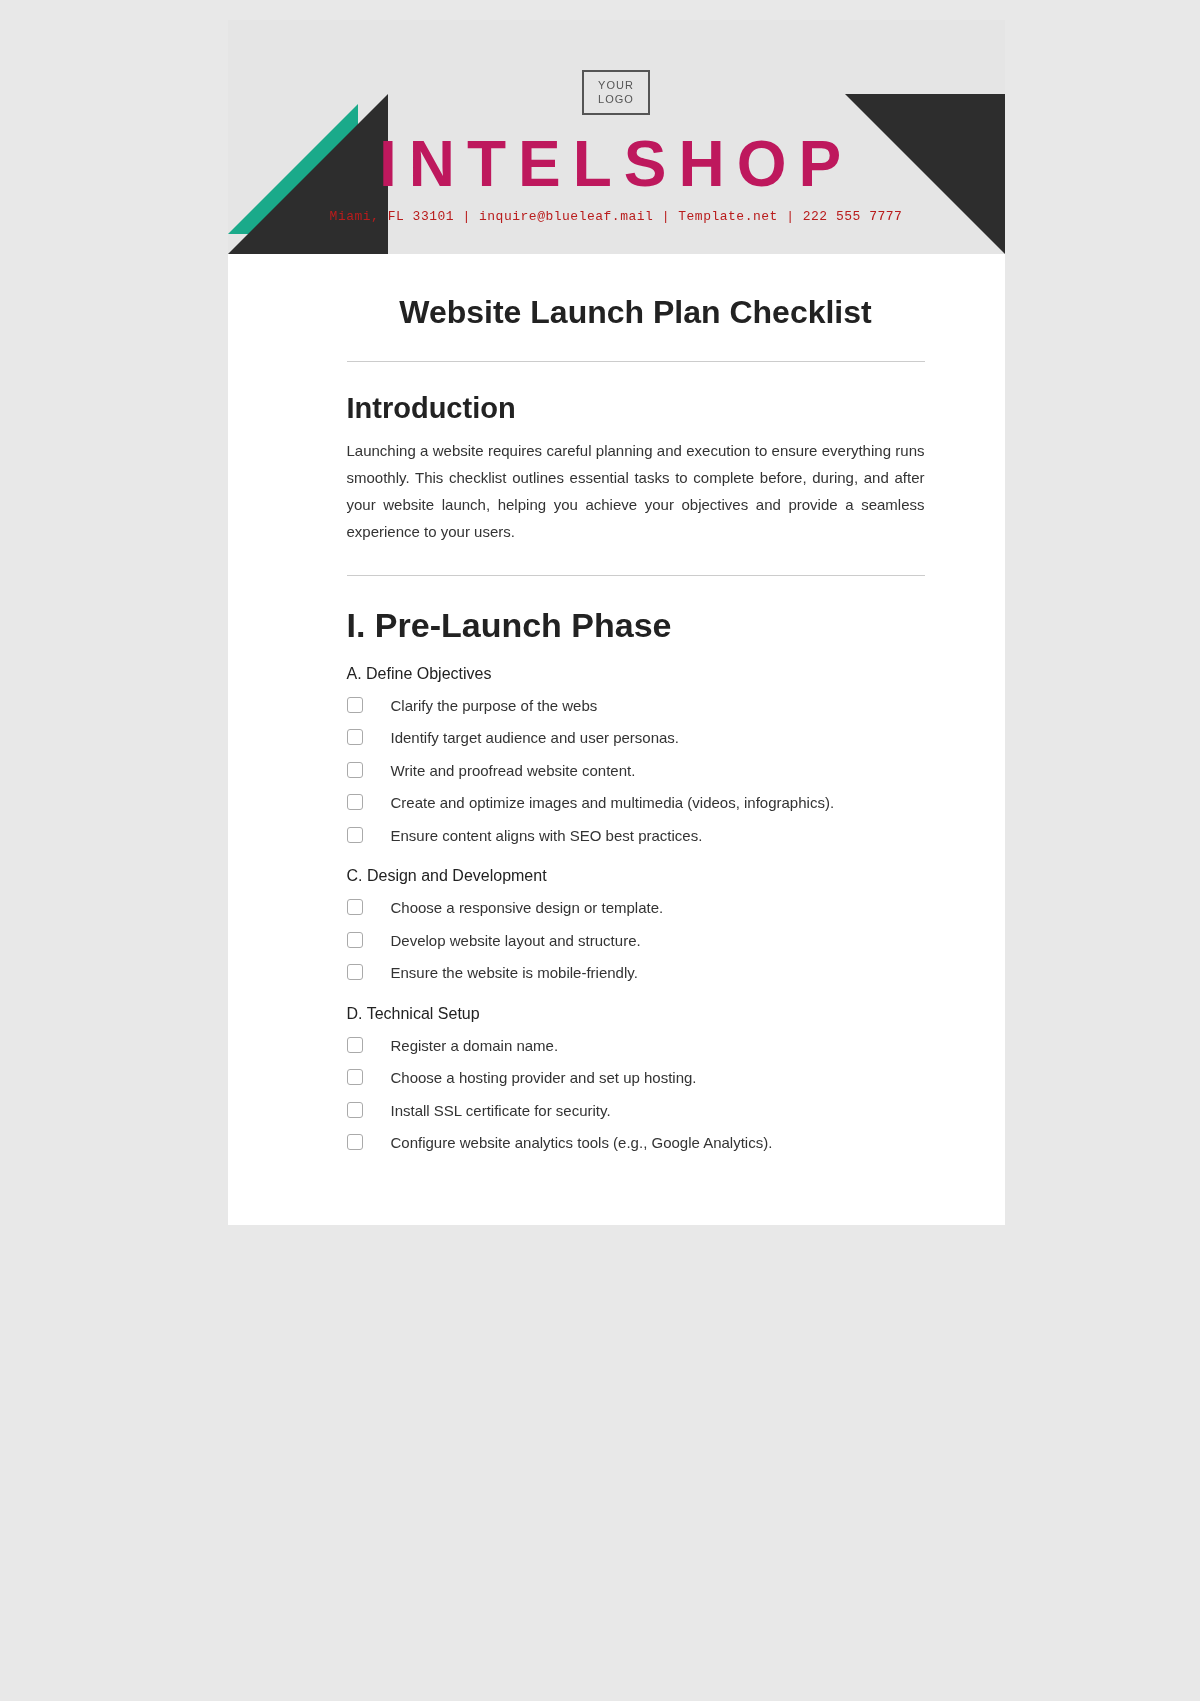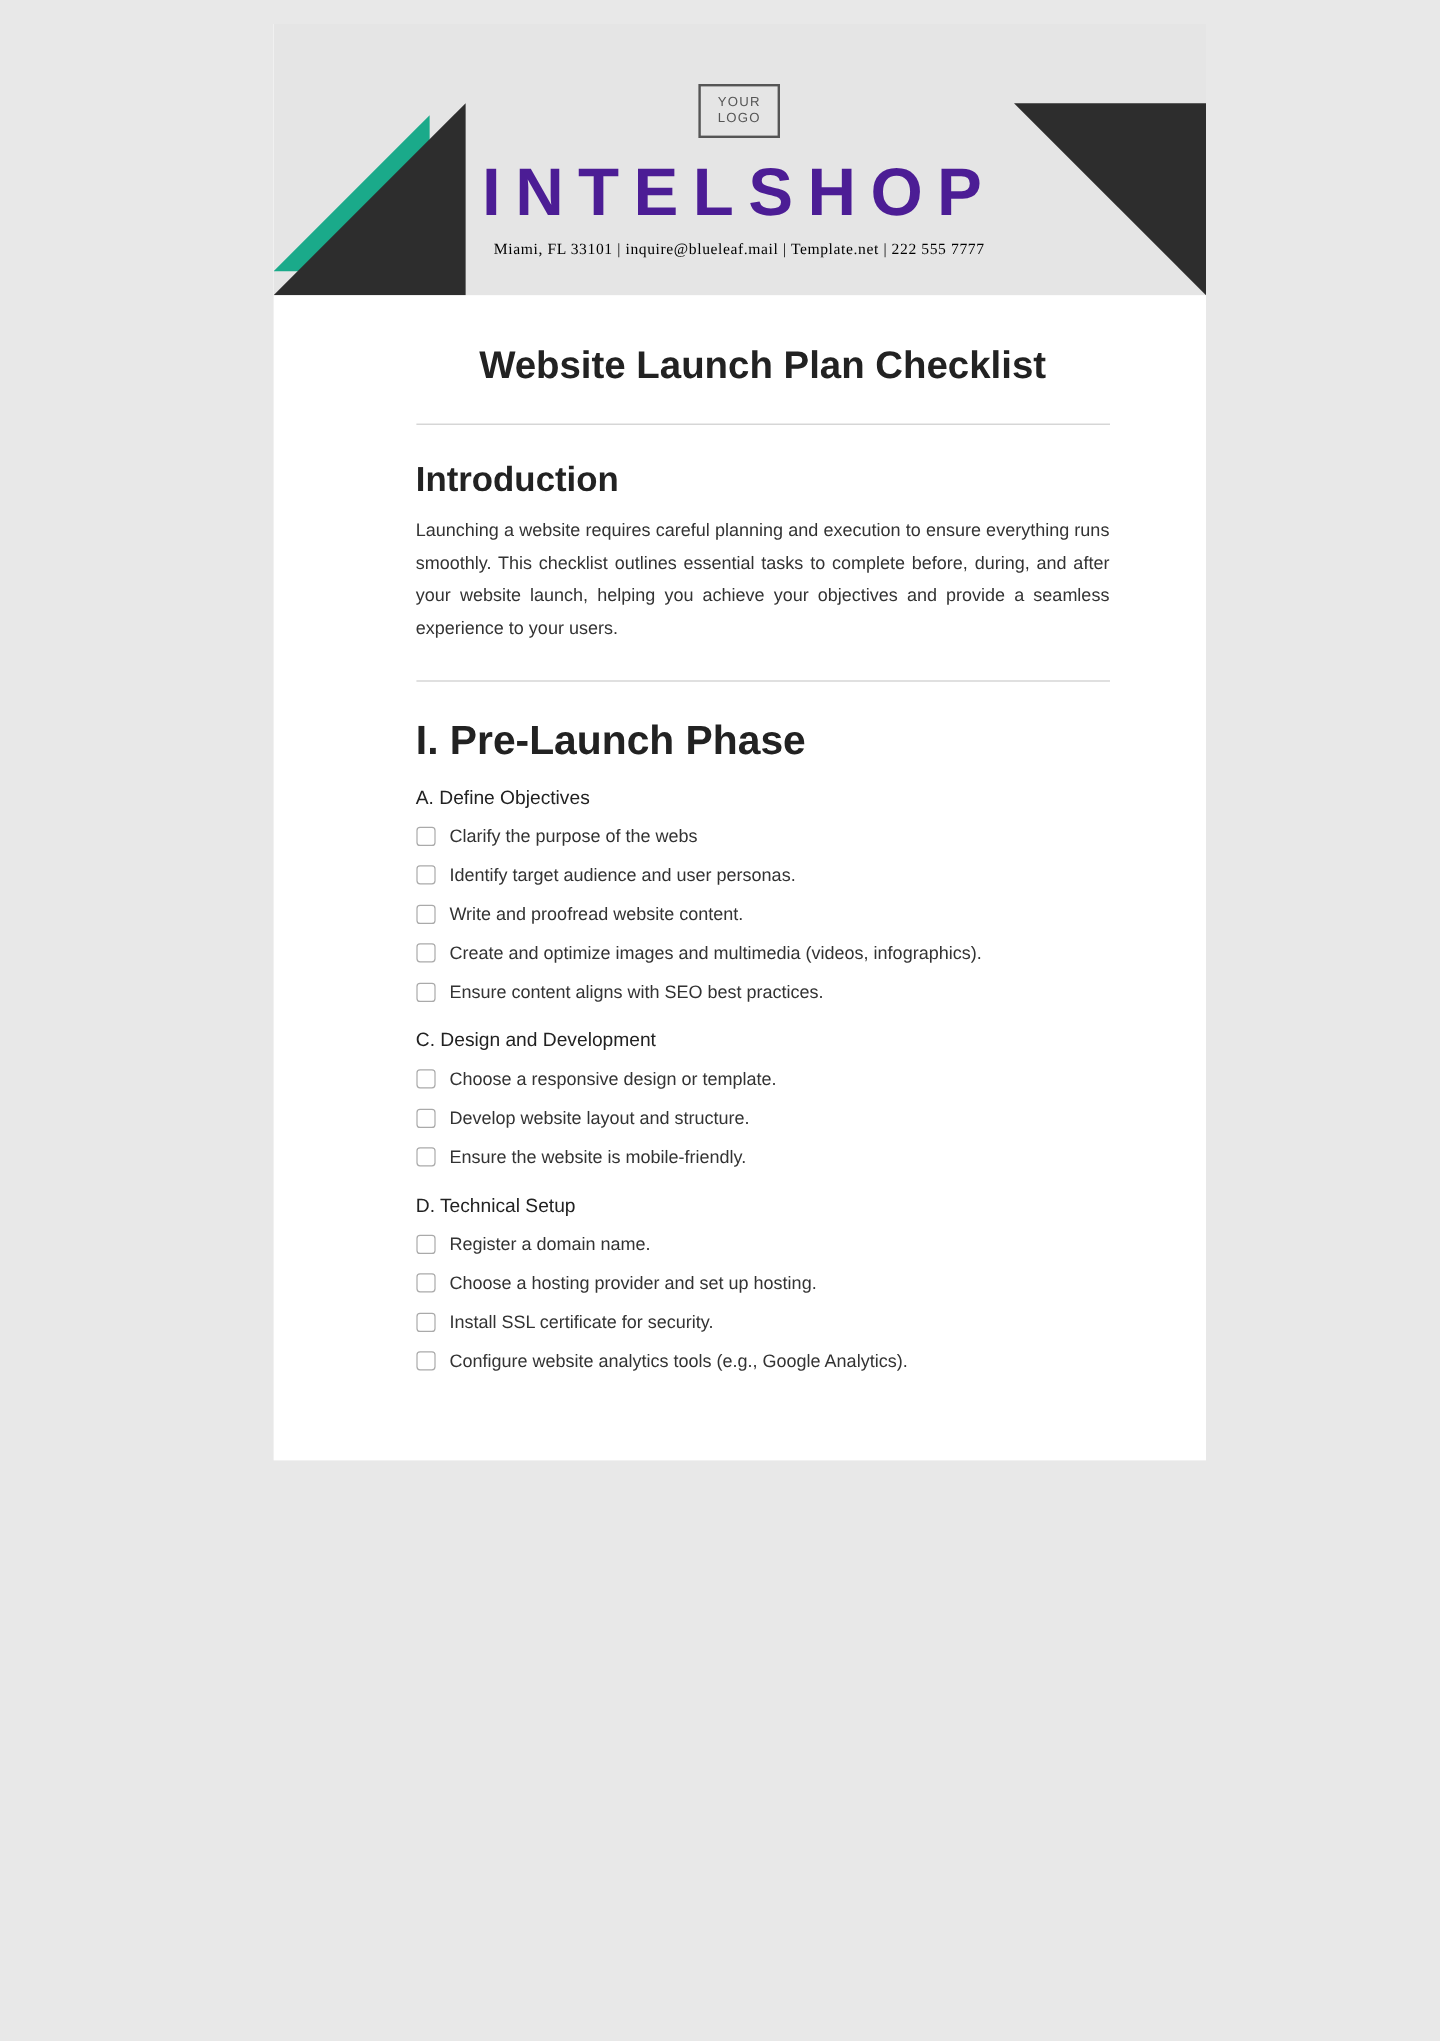--- a/index.html
+++ b/index.html
@@ -96,31 +96,31 @@
       font-size: 11px;
       color: #555;
       font-family: Arial, sans-serif;
       letter-spacing: 1px;
       margin-bottom: 12px;
       line-height: 1.3;
     }
 
     .company-name {
       font-family: Arial, sans-serif;
-      font-size: 56px;
+      font-size: 64px;
       font-weight: 700;
       letter-spacing: 12px;
-      color: #4c1d95;
+      color: #be185d;
       margin-bottom: 8px;
     }
 
     .contact-info {
-      font-family: Liberation Serif, serif;
+      font-family: Liberation Mono, monospace;
       font-size: 13px;
-      color: #000000;
+      color: #b91c1c;
       letter-spacing: 0.5px;
     }
 
     
     .main-content {
       padding: 40px 80px 60px 119px;
     }
 
     .doc-title {
       text-align: center;
@@ -171,20 +171,21 @@
       font-family: Arial, sans-serif;
     }
 
     .checklist-item {
       display: flex;
       align-items: flex-start;
       margin-bottom: 10px;
       font-family: Arial, sans-serif;
       font-size: 15px;
       color: #333;
+      gap: 16px;
     }
 
     .checkbox {
       width: 16px;
       height: 16px;
       border: 1.5px solid #aaa;
       border-radius: 3px;
       display: inline-block;
       flex-shrink: 0;
       margin-right: 12px;

